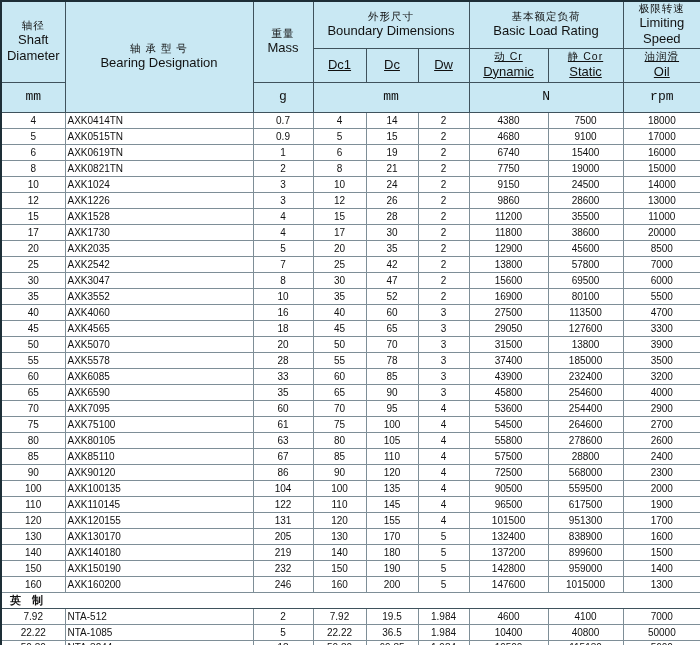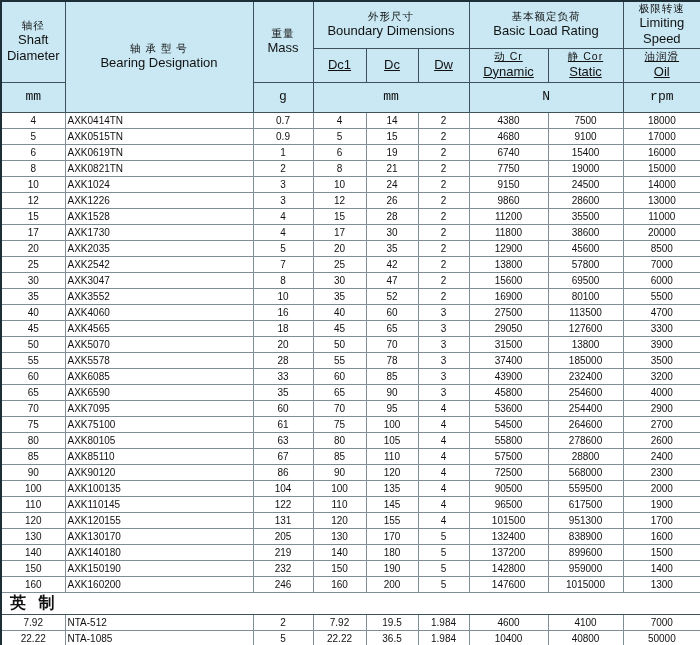--- a/index.html
+++ b/index.html
@@ -37,21 +37,21 @@
     padding:0 2px;
     white-space:nowrap;
     background:#ffffff;
   }
   tbody td.desig {
     text-align:left;
   }
   tbody tr.section td {
     text-align:left;
     padding-left:8px;
-    font-size:16px;
+    font-size:11px;
     letter-spacing:4px;
     border:1px solid #3f525c;
     font-weight:bold;
   }
   tbody tr { height:16px; }
   thead tr.r1 { height:28px; }
   thead tr.r2 { height:34px;text-decoration:underline; }
   thead tr.r3 { height:30px;font-family:Liberation Mono, monospace; }
 </style>
 </head>

